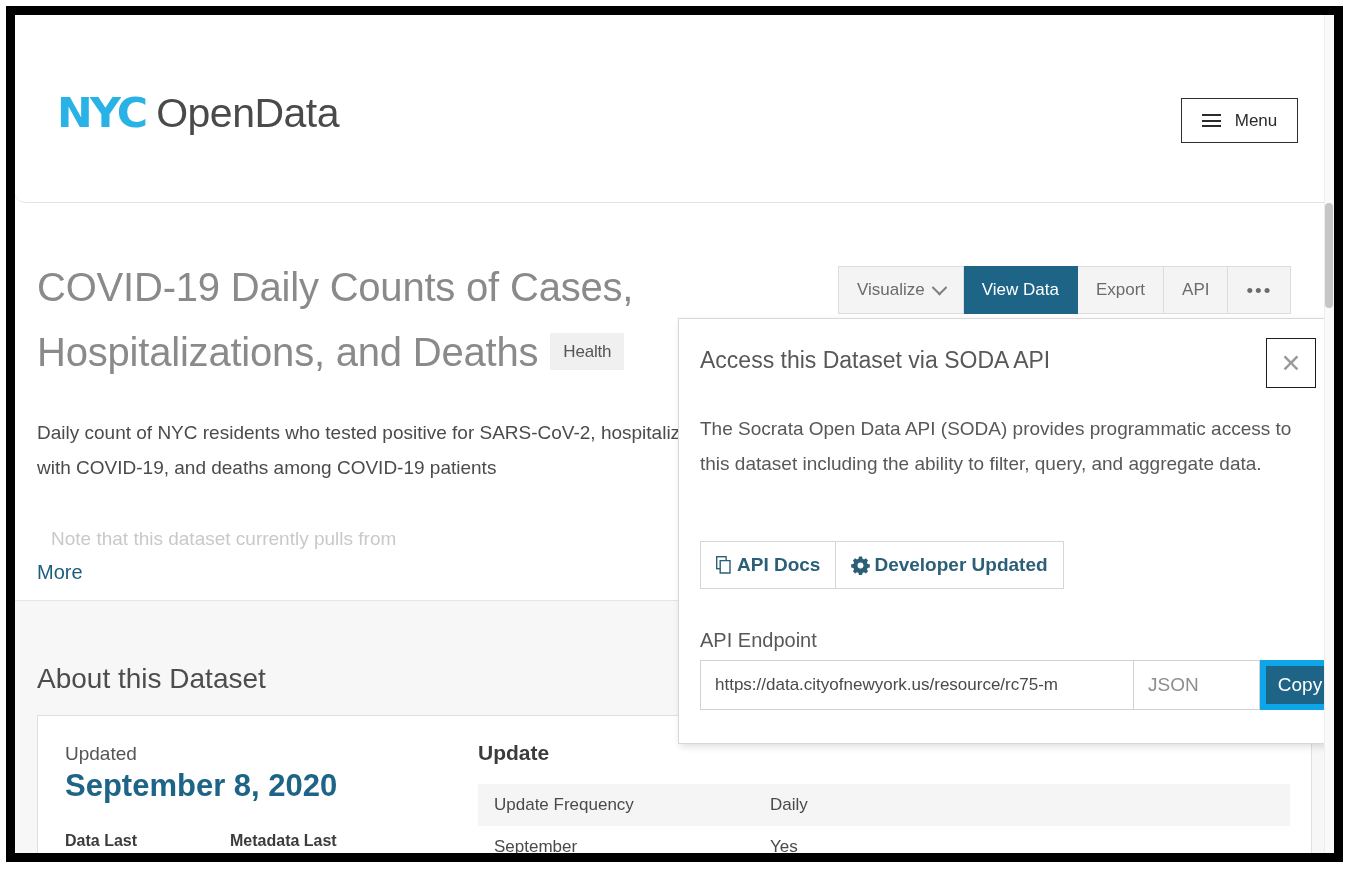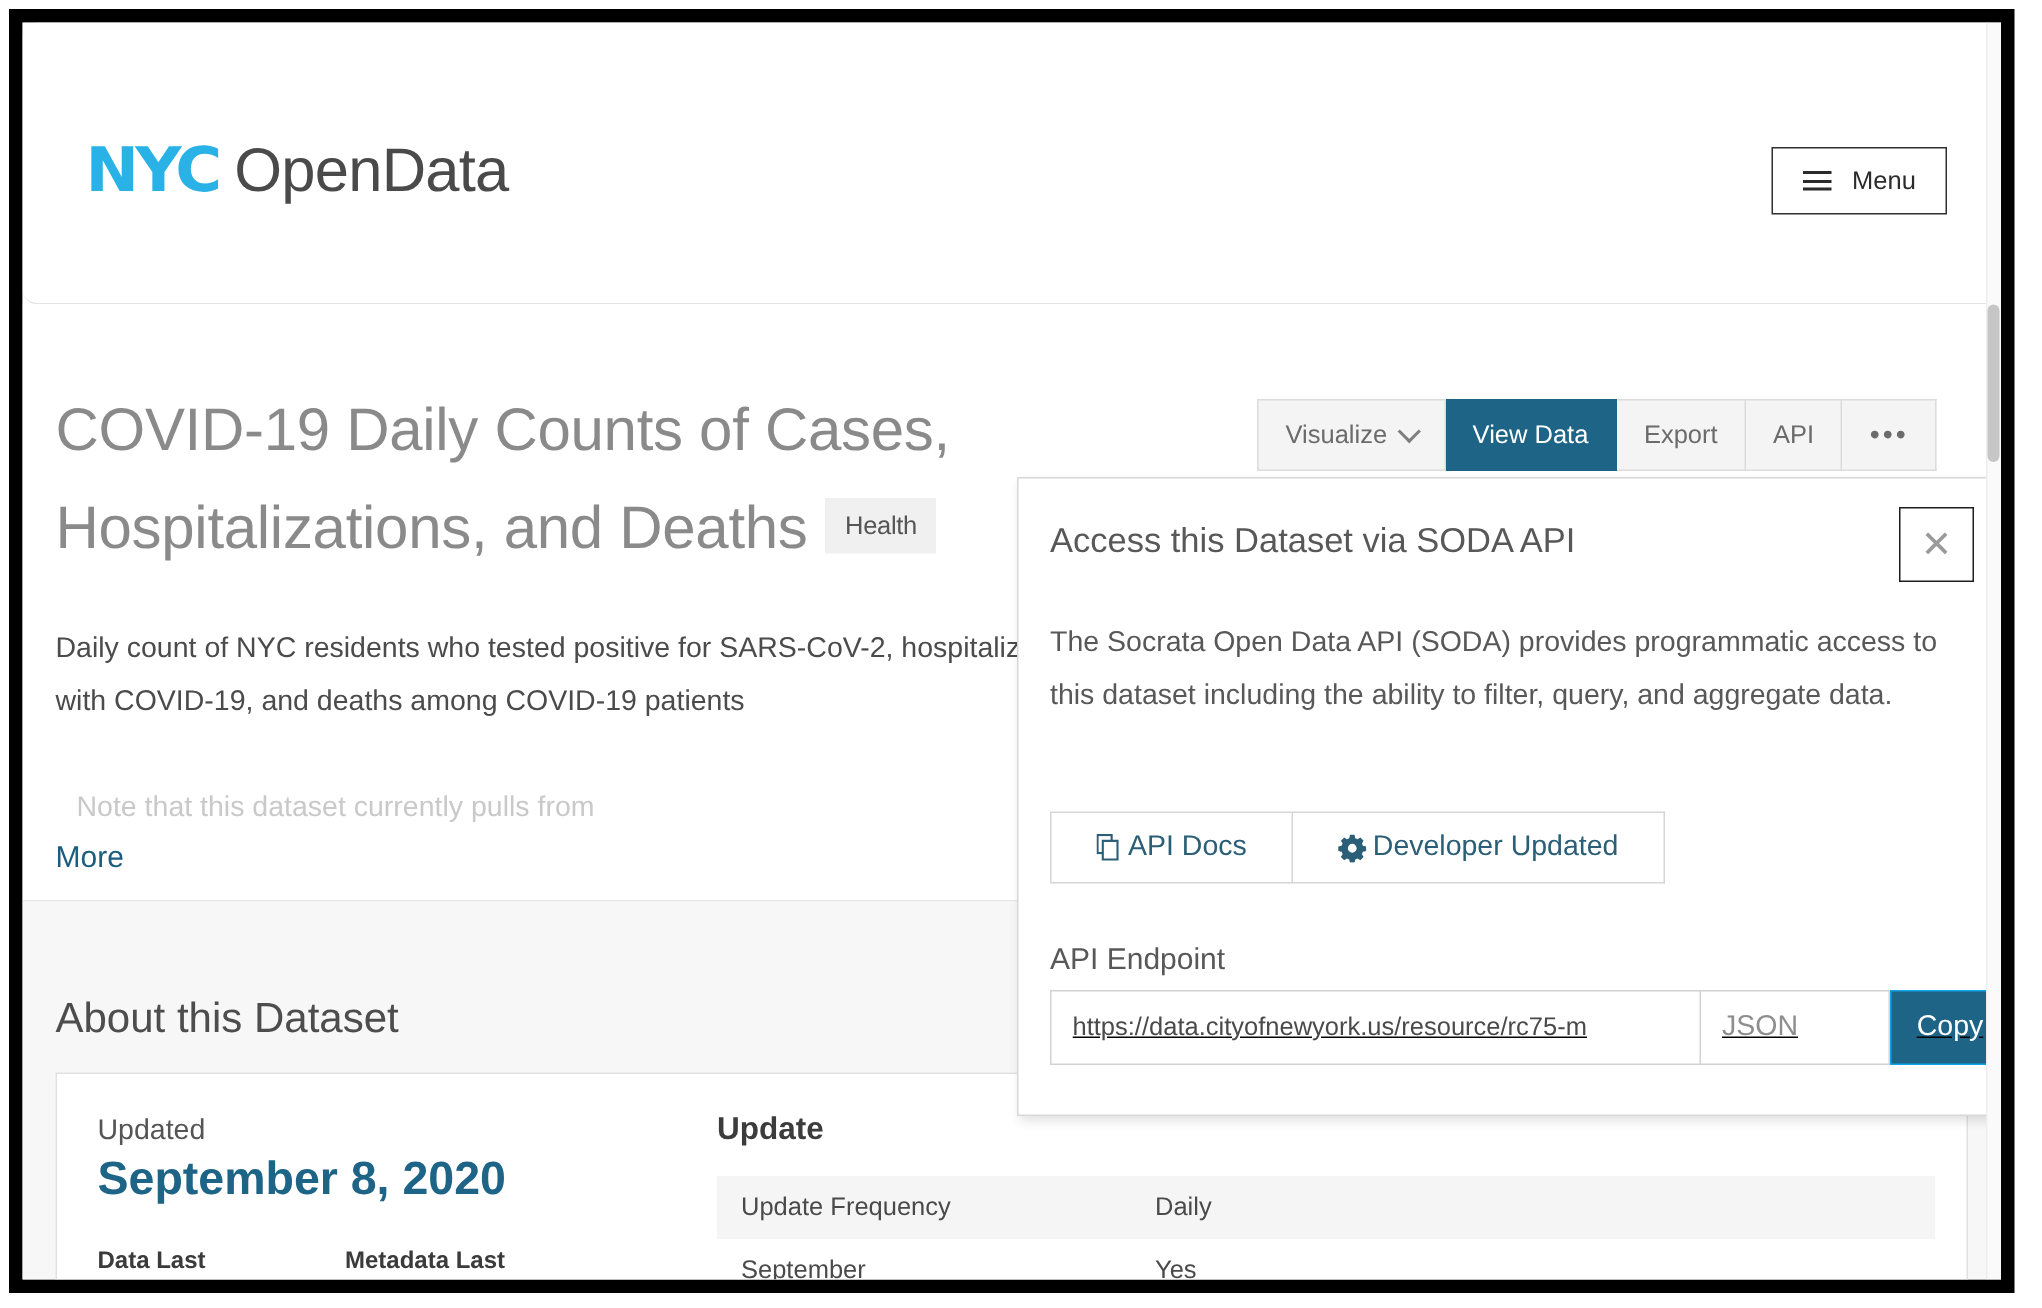--- a/index.html
+++ b/index.html
@@ -311,44 +311,44 @@
     left: 21px; top: 222px;
     display: flex;
     height: 48px;
   }
   .doc-btn {
     height: 48px;
     display: flex;
     align-items: center;
     justify-content: center;
     gap: 4px;
-    padding: 0 30px;
+    padding: 0 15px;
     font-size: 19px;
     color: #2b5f77;
     background: #ffffff;
     border: 1px solid #d6d6d6;
     border-left: none;
     cursor: pointer;
     white-space: nowrap;
+    font-weight: bold;
   }
   .doc-btn:first-child { border-left: 1px solid #d6d6d6; }
   .doc-btn svg { display: block; }
 
   #endpoint-label {
     position: absolute;
     left: 21px; top: 310px;
     font-size: 20px;
     color: #585858;
   }
   #endpoint-row {
     position: absolute;
     left: 21px; top: 341px;
     display: flex;
     height: 50px;
-    text-decoration: underline;
   }
   #endpoint-input {
     width: 434px;
     height: 50px;
     border: 1px solid #d2d2d2;
     background: #ffffff;
     font-family: "Liberation Sans", sans-serif;
     font-size: 17px;
     color: #4a4a4a;
     padding: 0 14px;
@@ -364,21 +364,21 @@
     align-items: center;
     padding: 0 14px;
     font-size: 19px;
     color: #8e8e8e;
     cursor: pointer;
   }
   #copy-button {
     width: 80px;
     height: 50px;
     background: #1d6486;
-    border: 1px solid #0ea5e9;
+    border: 6px solid #0ea5e9;
     color: #ffffff;
     font-size: 19px;
     display: flex;
     align-items: center;
     justify-content: center;
     cursor: pointer;
   }
 
   
   #scroll-track {

